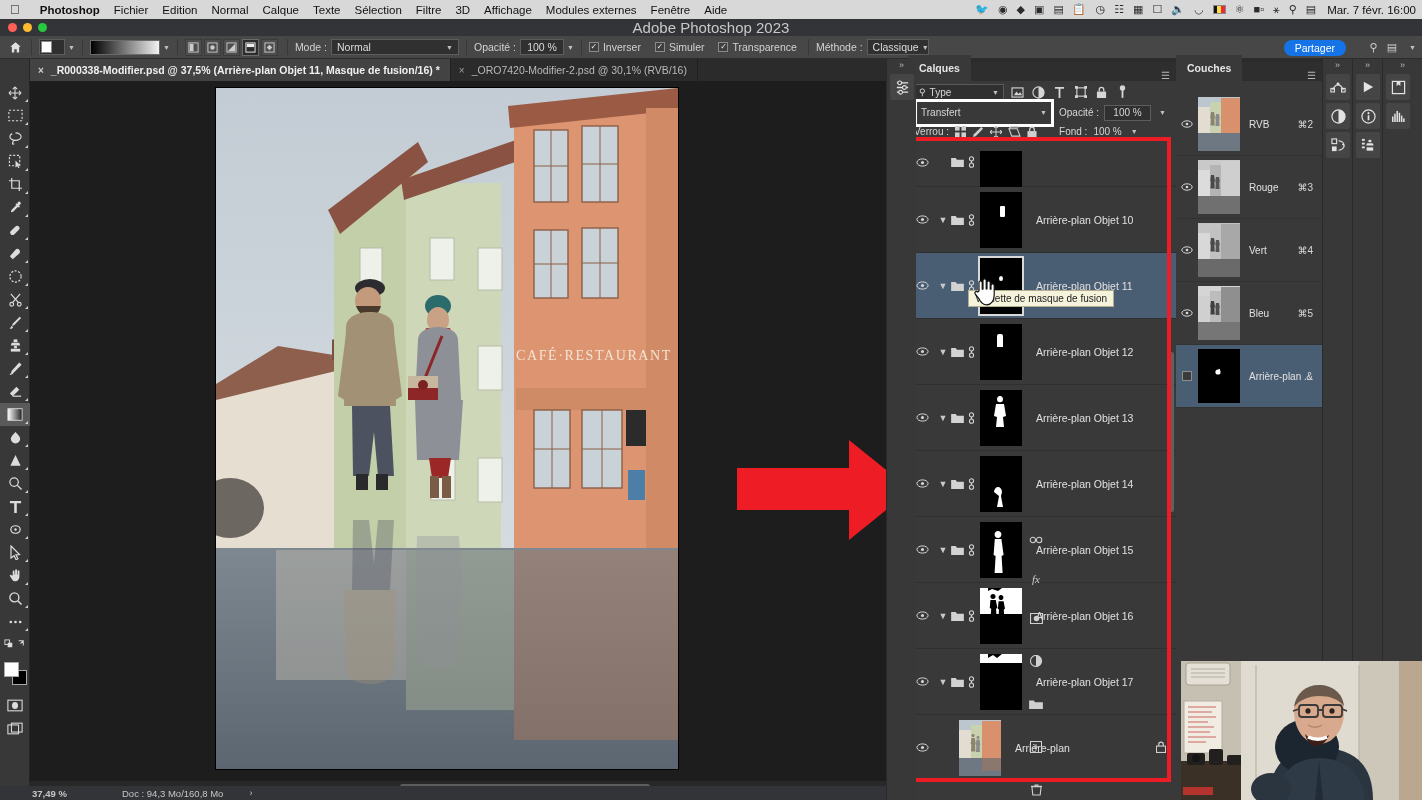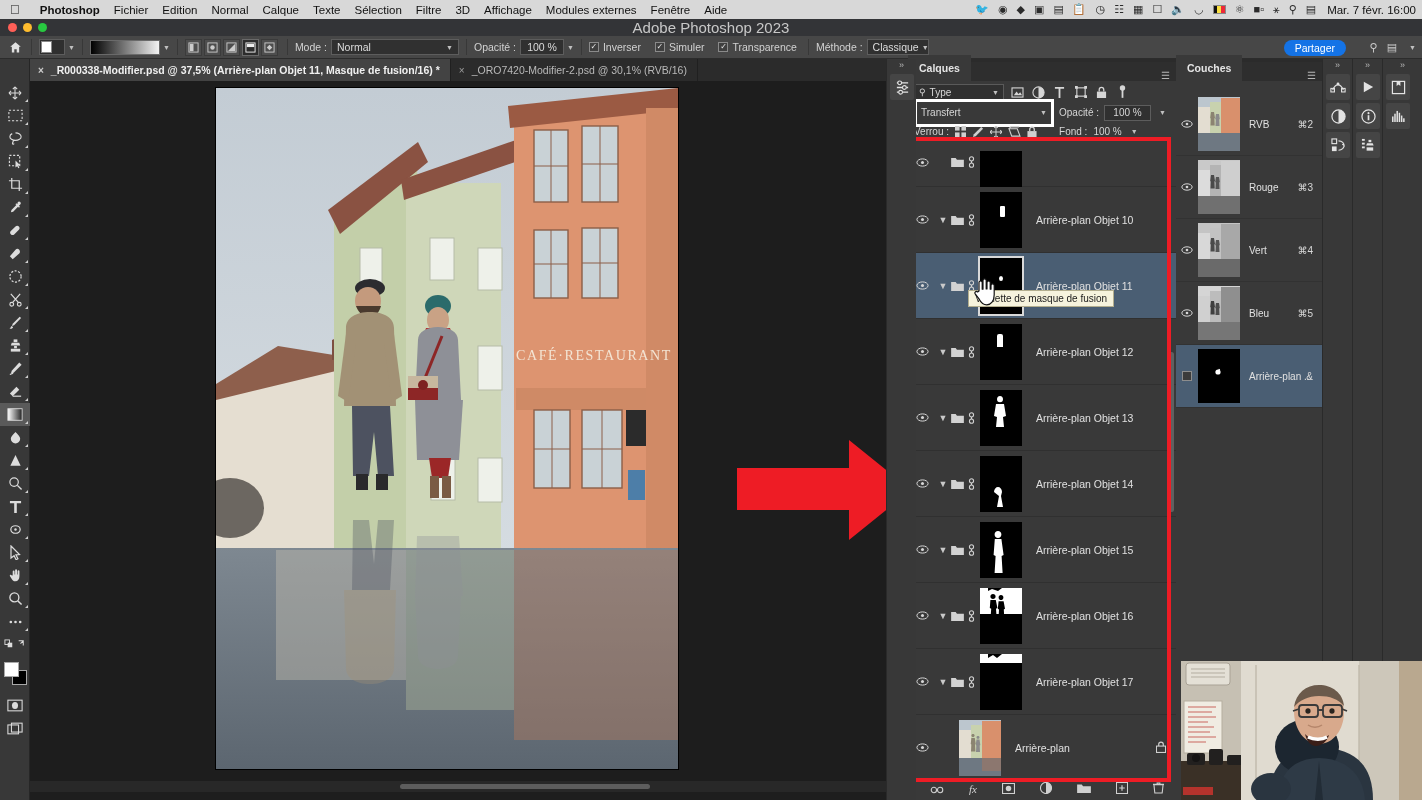--- a/index.html
+++ b/index.html
@@ -123,21 +123,21 @@
   .lrow .fold { width:15px; display:flex; align-items:center; justify-content:center; color:#d2d2d2;}
   .lrow .lnk { width:13px; display:flex; align-items:center; justify-content:center; color:#d2d2d2;}
   .lrow .thumb { width:42px; height:56px; background:#000; margin-left:2px; position:relative; overflow:hidden;}
   .lrow.sel .thumb { outline:2px solid #d9d9d9; }
   .lrow .lname { margin-left:14px; font-size:10.5px; color:#e0e0e0; }
   .lrow .lock-r { position:absolute; right:10px; color:#cfcfcf; }
   .mwhite { position:absolute; background:#fff; }
 
   .lp-scroll { position:absolute; right:2px; top:290px; width:5px; height:160px; background:#606060; border-radius:3px;}
   .lp-bottom { position:absolute; left:0; bottom:0; width:268px; height:22px; background:#393939;
-     display:flex; align-items:center; justify-content:flex-end; gap:25px; padding-right:12px; color:#d0d0d0; }
+     display:flex; align-items:center; justify-content:flex-end; gap:25px; padding-right:12px; color:#d0d0d0;flex-direction:column; }
 
   .redbox { position:absolute; left:903px; top:137px; width:268px; height:645px;
      border:4px solid #ee1c25; pointer-events:none; }
 
   .chanpanel { left:1176px; top:62px; width:146px; height:738px; }
   .crow { height:63px; display:flex; align-items:center; position:relative; border-bottom:1px solid #323232;}
   .crow.sel { background:#4a5e73; }
   .crow .eye { width:22px; display:flex; align-items:center; justify-content:center; color:#d8d8d8;}
   .crow .cbox { width:10px;height:10px;border:1px solid #8d8d8d;background:#3b3b3b;}
   .crow .cthumb { width:42px; height:54px; background:#2a2a2a; overflow:hidden; position:relative;}
@@ -598,20 +598,25 @@
     </div>
   </div>
 
   <div class="scrollv">
       <div class="thumb"></div>
     </div>
   <div class="scrollh-wrap">
       <div class="thumb"></div>
     </div>
 
+  <div class="statusbar">
+    <span class="zoom">37,49 %</span>
+    <span class="docsz">Doc : 94,3 Mo/160,8 Mo</span>
+    <span class="arr">›</span>
+  </div>
 
   <div class="panel layerpanel">
     <div class="paneltabs">
       <div class="ptab">Calques</div>
       <span class="pmenu">☰</span>
     </div>
 
     <div class="lp-filter">
       <div class="f-sel">
         <span style="font-size:9px">⚲</span>

